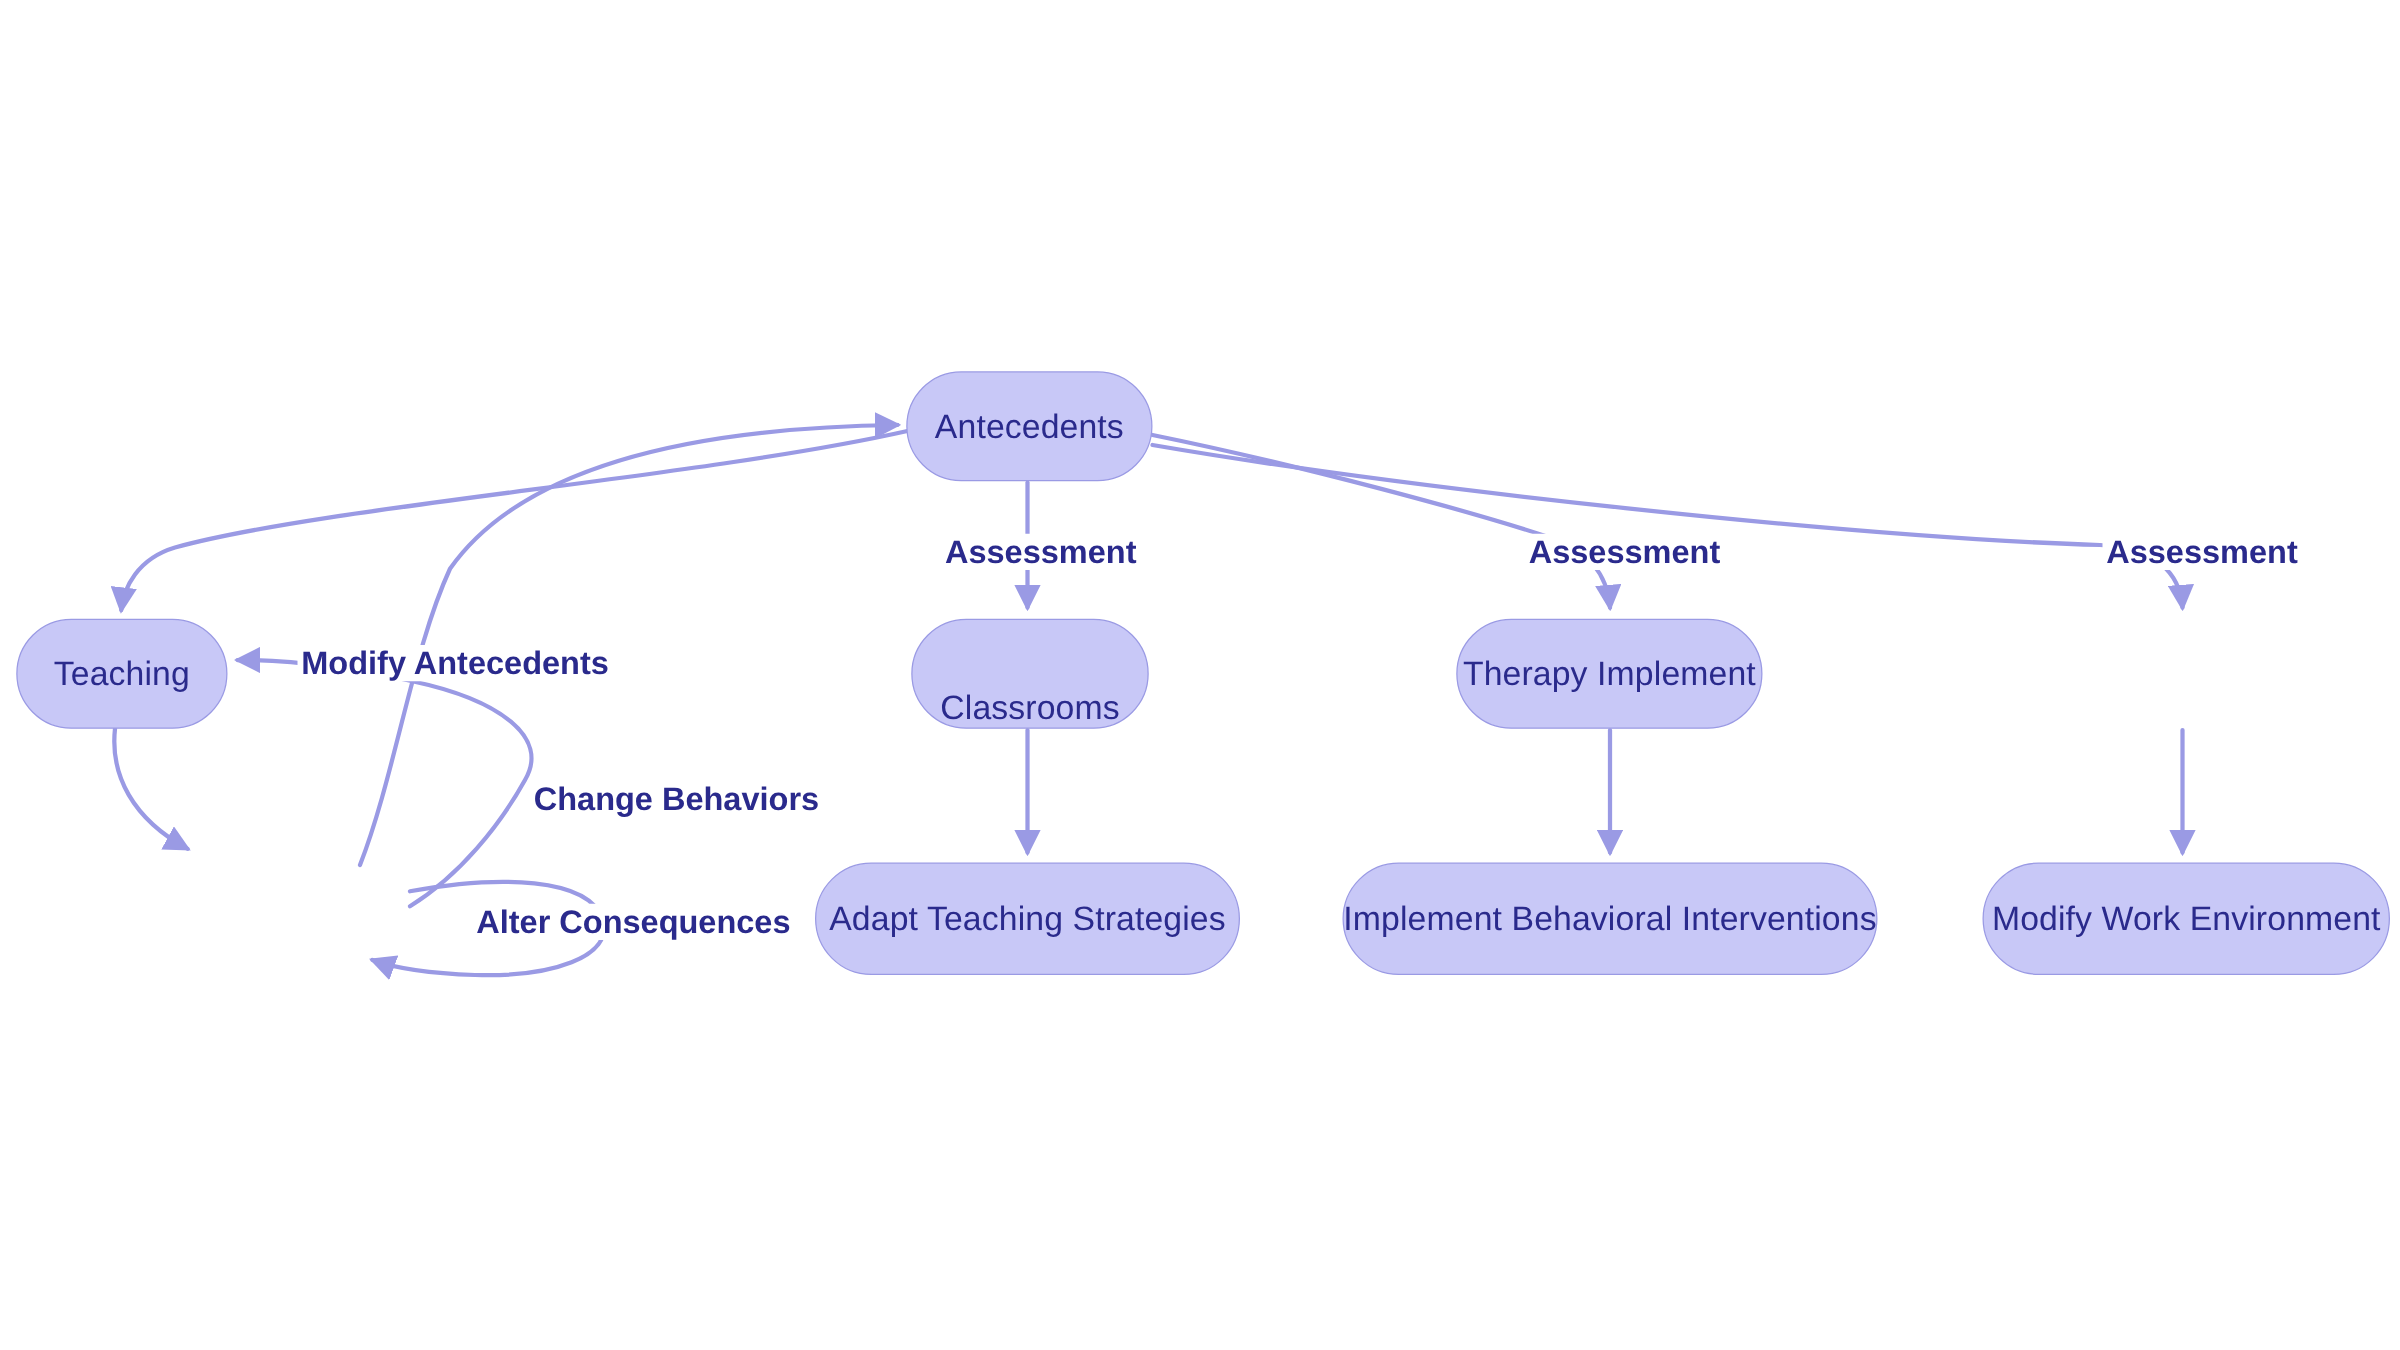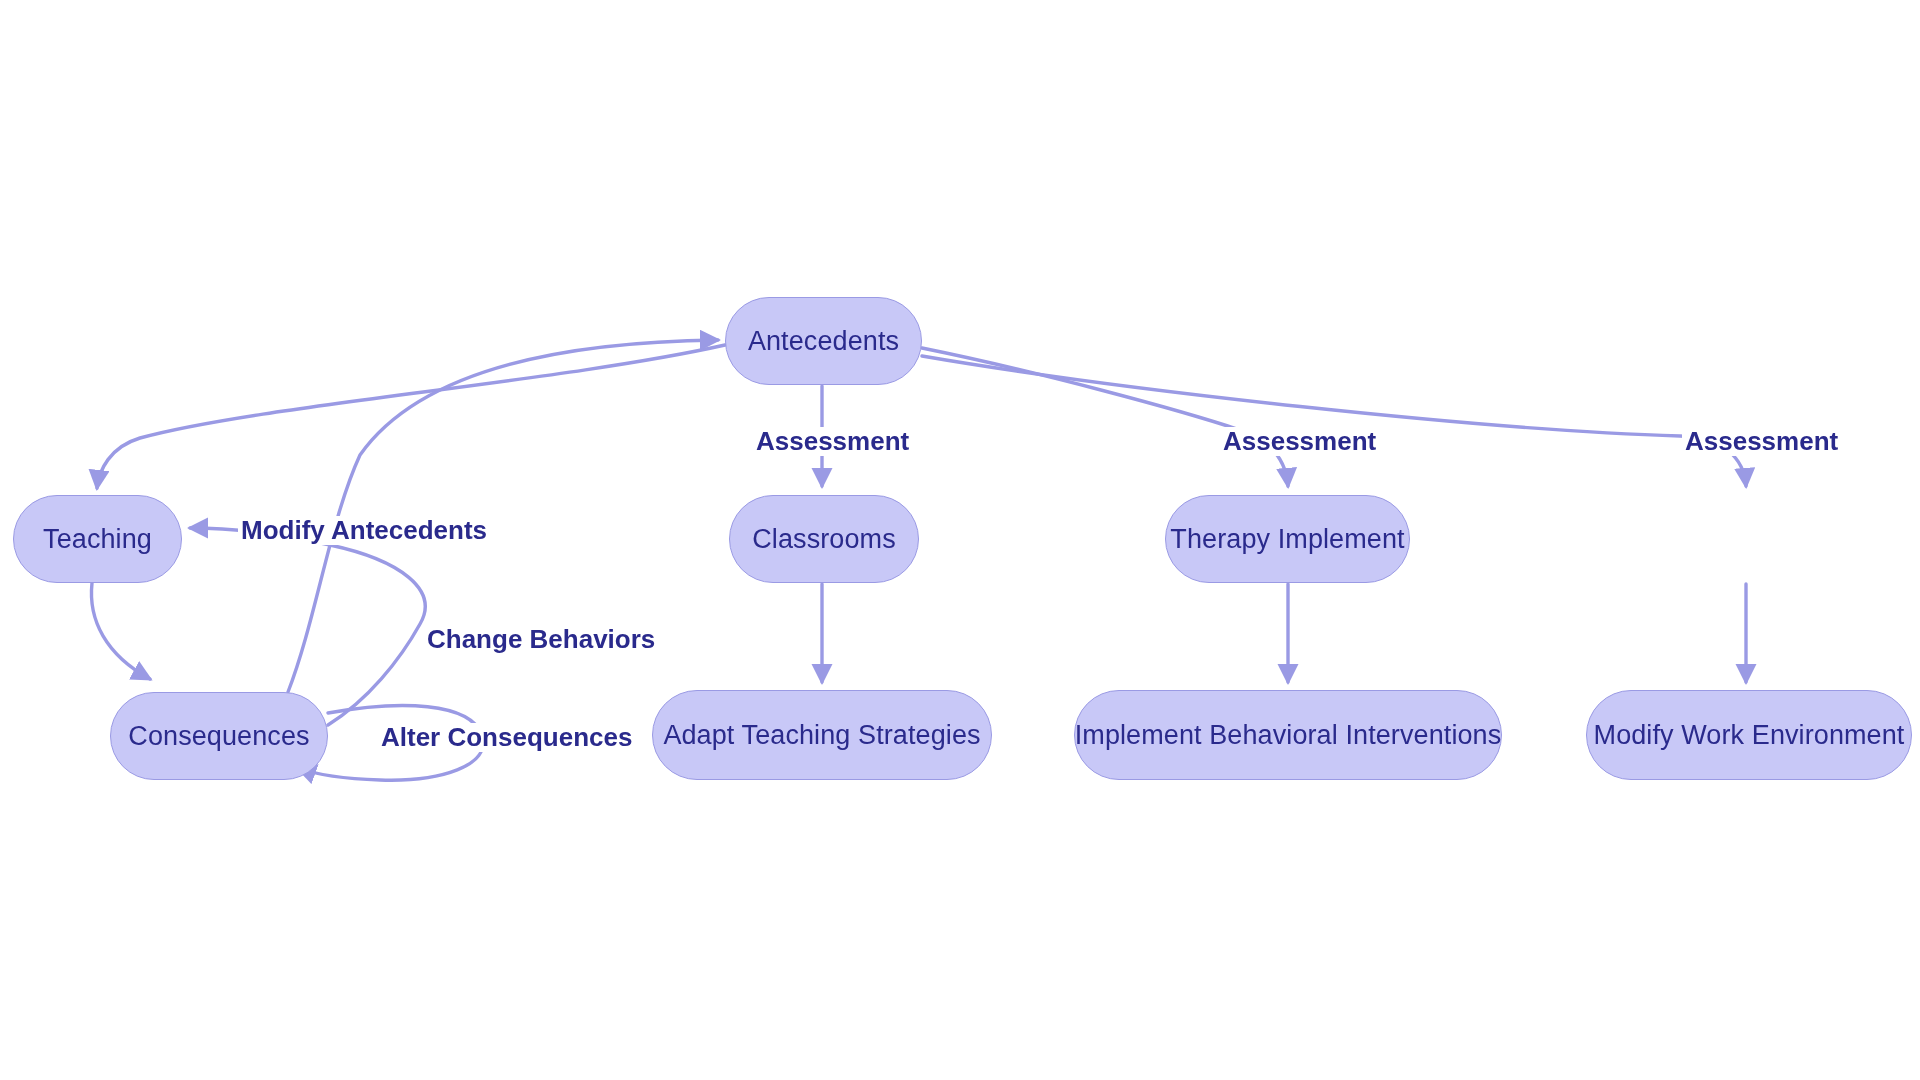--- a/index.html
+++ b/index.html
@@ -89,25 +89,22 @@
   </svg>
 
   <div class="node" style="left:725px; top:297px; width:197px; height:88px;">
     <span>Antecedents</span>
   </div>
 
   <div class="node" style="left:13px; top:495px; width:169px; height:88px;">
     <span>Teaching</span>
   </div>
 
-  <div class="node" style="left:110px; top:692px; width:218px; height:88px;">
-    <span>Consequences</span>
-  </div>
 
-  <div class="node" style="left:729px; top:495px; width:190px; height:88px;">
+  <div class="node" style="left:729px; top:495px; width:190px; height:88px;align-items:flex-end;">
     <span>Classrooms</span>
   </div>
 
   <div class="node" style="left:652px; top:690px; width:340px; height:90px;">
     <span>Adapt Teaching Strategies</span>
   </div>
 
   <div class="node" style="left:1165px; top:495px; width:245px; height:88px;">
     <span>Therapy Implement</span>
   </div>

